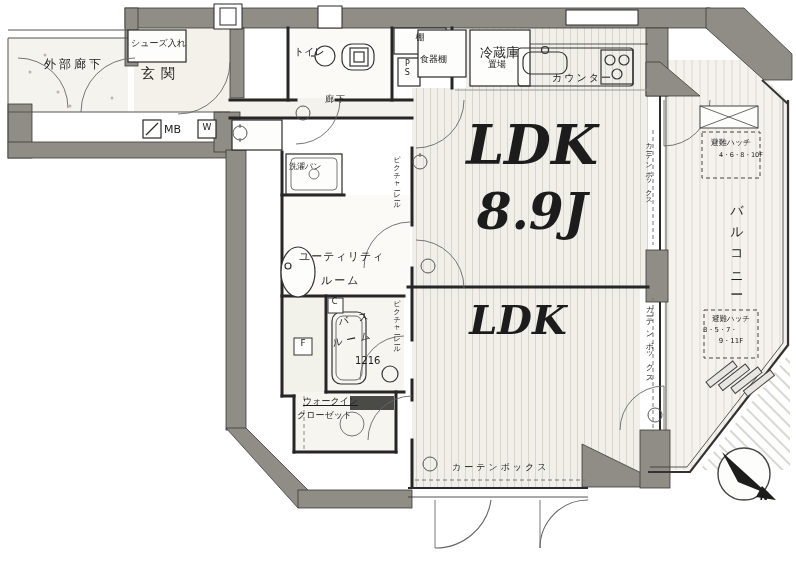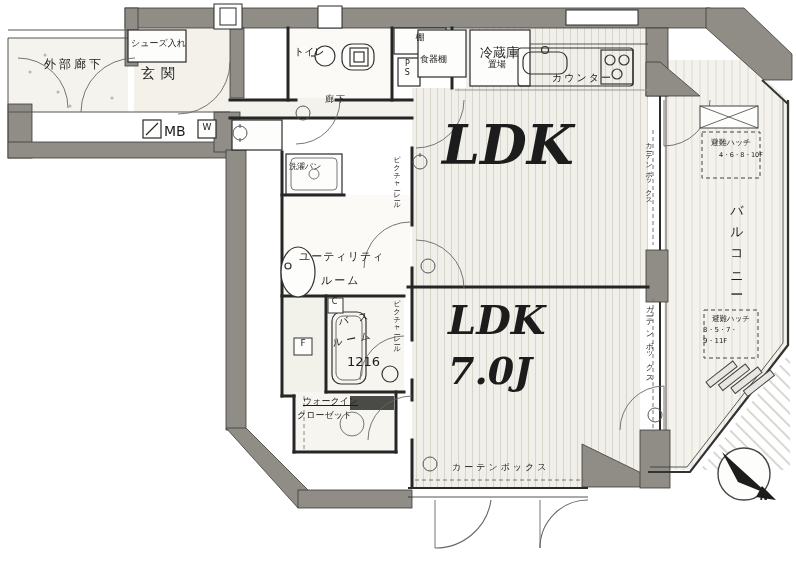--- a/index.html
+++ b/index.html
@@ -5,52 +5,52 @@
   html,body{margin:0;padding:0;background:#fff;}
   .stage{position:relative;width:796px;height:561px;background:#ffffff;overflow:hidden;
          font-family:"DejaVu Sans","Liberation Sans",sans-serif;color:#1c1c1c;}
   .stage svg{position:absolute;left:0;top:0;}
   .lbl{position:absolute;white-space:nowrap;line-height:1.1;}
   .vert{writing-mode:vertical-rl;text-orientation:upright;}
   
   .l-extcorr{left:44px;top:58px;font-size:12px;letter-spacing:3px;}
   .l-shoes{left:131px;top:39px;font-size:9px;}
   .l-genkan{left:141px;top:66px;font-size:14px;letter-spacing:6px;}
-  .l-mb{left:164px;top:124px;font-size:14px;}
+  .l-mb{left:164px;top:124px;font-size:11px;}
   .l-w{left:198px;top:123px;width:18px;text-align:center;font-size:9px;}
   .l-toilet{left:294px;top:47px;font-size:10px;font-family:Liberation Mono, monospace;}
   .l-tana{left:394px;top:33px;width:52px;text-align:center;font-size:9px;}
   .l-ps{left:402px;top:59px;font-size:8px;writing-mode:vertical-rl;text-orientation:upright;}
   .l-dish{left:420px;top:55px;font-size:9px;}
   .l-fridge1{left:480px;top:46px;font-size:13px;}
   .l-fridge2{left:488px;top:60px;font-size:9px;}
   .l-counter{left:552px;top:28px;font-size:10px;letter-spacing:2px;margin-top:44px;}
   .l-rouka{left:325px;top:95px;font-size:9px;letter-spacing:2px;}
-  .serifit{font-family:"DejaVu Serif","Liberation Serif",serif;font-style:italic;font-weight:bold;text-align:left;}
+  .serifit{font-family:"DejaVu Serif","Liberation Serif",serif;font-style:italic;font-weight:bold;text-align:center;}
   .l-ldk1n{left:442px;top:116px;width:180px;font-size:54px;}
   .l-ldk1s{left:442px;top:184px;width:180px;font-size:50px;}
   .l-ldk2n{left:448px;top:298px;width:140px;font-size:40px;}
   .l-ldk2s{left:448px;top:350px;width:140px;font-size:38px;}
   .l-prail1{left:392px;top:150px;font-size:7px;letter-spacing:1px;}
   .l-prail2{left:392px;top:294px;font-size:7px;letter-spacing:1px;}
   .l-curt1{left:644px;top:138px;font-size:7px;letter-spacing:1px;}
   .l-curt2{left:644px;top:300px;font-size:8px;letter-spacing:2px;}
   .l-curtb{left:452px;top:463px;font-size:9px;letter-spacing:3px;}
   .l-balcony{left:729px;top:196px;font-size:13px;letter-spacing:8px;}
   .l-hatch1t{left:701px;top:139px;width:60px;text-align:center;font-size:8px;}
   .l-hatch1f{left:699px;top:152px;width:64px;text-align:right;font-size:6.5px;}
   .l-hatch2t{left:703px;top:315px;width:56px;text-align:center;font-size:7.5px;}
   .l-hatch2f1{left:703px;top:327px;width:56px;text-align:left;font-size:7px;}
-  .l-hatch2f2{left:703px;top:338px;width:56px;font-size:7px;}
+  .l-hatch2f2{left:703px;top:338px;width:56px;text-align:center;font-size:7px;}
   .l-util1{left:299px;top:251px;font-size:11px;letter-spacing:1px;}
   .l-util2{left:321px;top:275px;font-size:11px;letter-spacing:2px;}
   .l-lpan{left:289px;top:163px;font-size:8px;}
   .l-bath1{left:338px;top:312px;font-size:10px;letter-spacing:10px;transform:rotate(-12deg);}
   .l-bath2{left:332px;top:333px;font-size:10px;letter-spacing:4px;transform:rotate(-12deg);}
-  .l-bsize{left:347px;top:355px;font-size:13px;}
+  .l-bsize{left:355px;top:355px;font-size:10px;}
   .l-wic1{left:303px;top:397px;font-size:9px;text-decoration:underline;}
   .l-wic2{left:297px;top:411px;font-size:9px;}
   .l-f{left:294px;top:339px;width:18px;text-align:center;font-size:9px;}
   .l-c{left:327px;top:298px;width:15px;text-align:center;font-size:8px;}
   .l-n{left:760px;top:491px;font-size:10px;font-style:italic;font-weight:bold;}
 </style>
 </head>
 <body>
 
 <div class="stage">
@@ -286,22 +286,22 @@
   <div class="lbl l-toilet">トイレ</div>
   <div class="lbl l-tana">棚</div>
   <div class="lbl l-ps">PS</div>
   <div class="lbl l-dish">食器棚</div>
   <div class="lbl l-fridge1">冷蔵庫</div>
   <div class="lbl l-fridge2">置場</div>
   <div class="lbl l-counter">カウンター</div>
   <div class="lbl l-rouka">廊下</div>
 
   <div class="lbl serifit l-ldk1n">LDK</div>
+  <div class="lbl serifit l-ldk1s">8.9J</div>
   <div class="lbl serifit l-ldk2n">LDK</div>
-  <div class="lbl serifit l-ldk2s">7.0J</div>
 
   <div class="lbl vert l-prail1">ピクチャーレール</div>
   <div class="lbl vert l-prail2">ピクチャーレール</div>
   <div class="lbl vert l-curt1">カーテンボックス</div>
   <div class="lbl vert l-curt2">カーテンボックス</div>
   <div class="lbl l-curtb">カーテンボックス</div>
   <div class="lbl vert l-balcony">バルコニー</div>
 
   <div class="lbl l-hatch1t">避難ハッチ</div>
   <div class="lbl l-hatch1f">4・6・8・10F</div>

